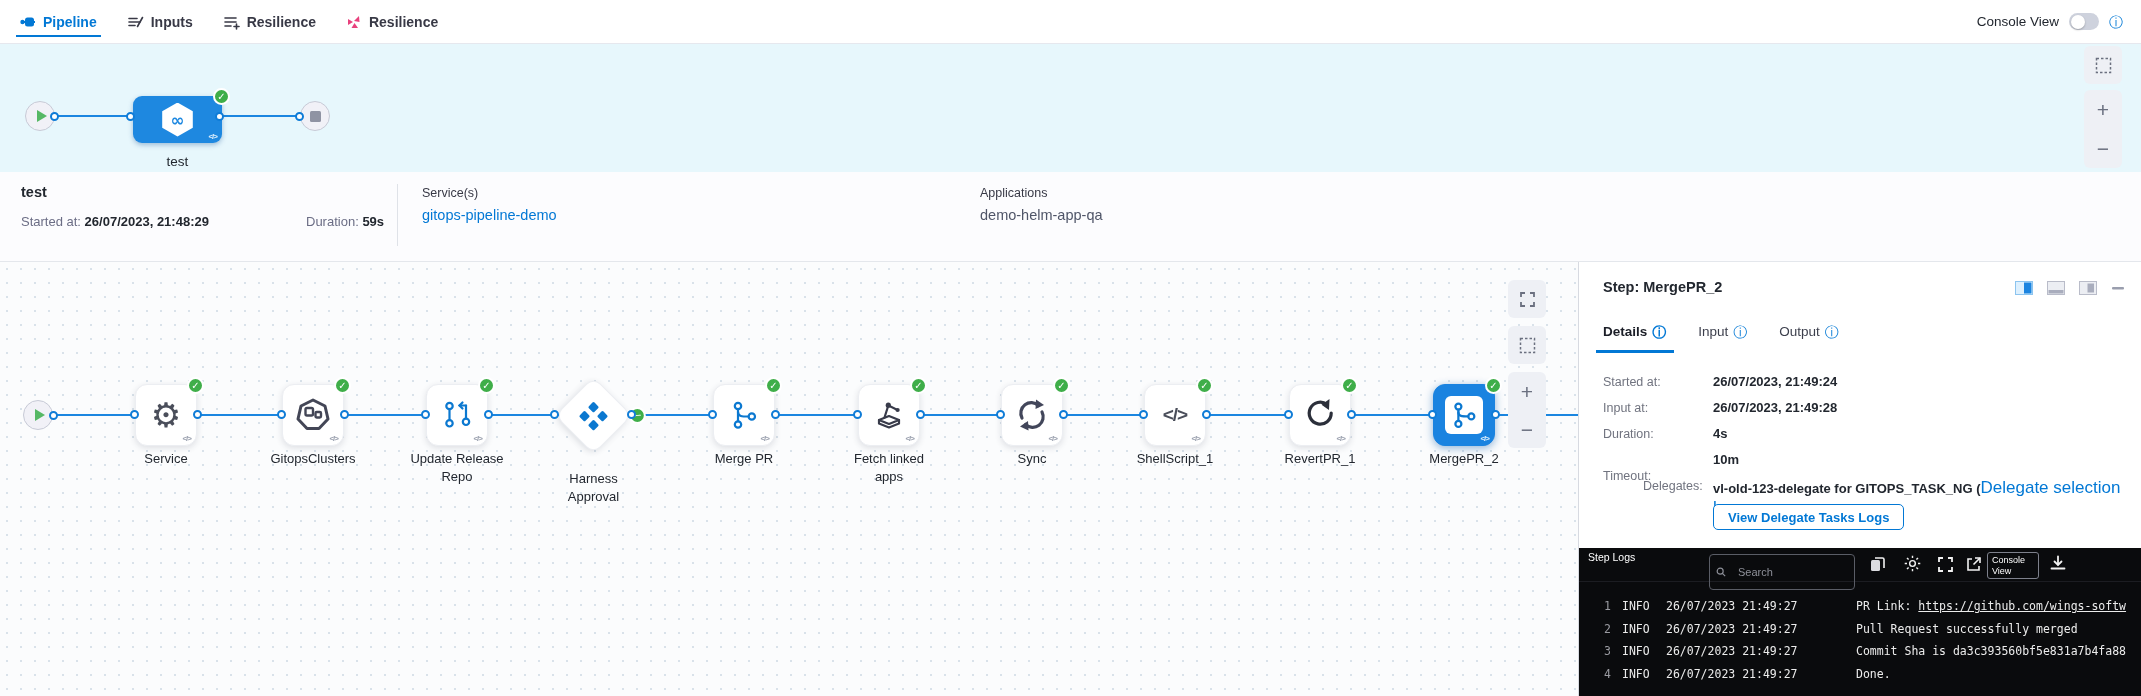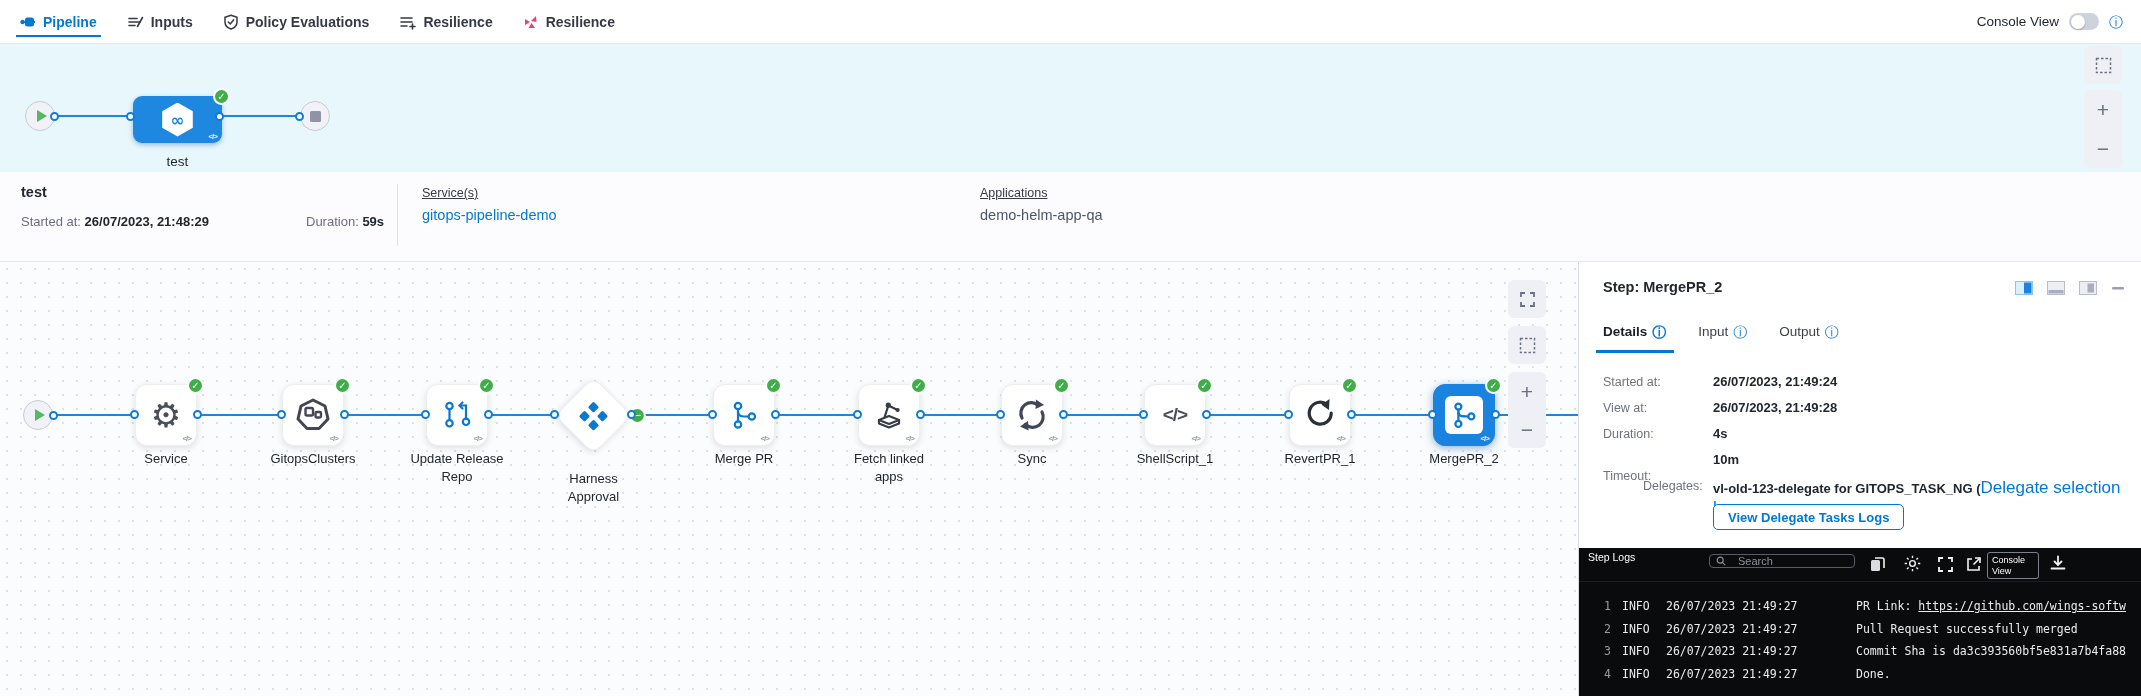--- a/index.html
+++ b/index.html
@@ -35,21 +35,21 @@
 
   
   #summary { position:absolute; left:0; top:172px; width:2141px; height:90px; background:#fcfcfe; border-bottom:1px solid #e4e7ec; }
   #summary .name { position:absolute; left:21px; top:12px; font-size:14.5px; font-weight:bold; }
   .kv { font-size:13px; color:#6b6d85; }
   .kv b { color:#22272f; font-weight:bold; }
   #started-row { position:absolute; left:21px; top:42px; }
   #duration-row { position:absolute; left:306px; top:42px; }
   .vdiv { position:absolute; left:397px; top:12px; width:1px; height:62px; background:#dfe2e8; }
   .sum-block { position:absolute; top:14px; }
-  .sum-block .lbl { font-size:12.5px; color:#383946; margin-bottom:7px;text-decoration:underline; }
+  .sum-block .lbl { font-size:12.5px; color:#383946; margin-bottom:7px; }
   .sum-block .val { font-size:14.5px; color:#4f5568; }
   .sum-block .val a, a.blue { color:#0278d5; text-decoration:none; cursor:pointer; }
 
   
   #canvas { position:absolute; left:0; top:262px; width:1579px; height:434px; background:#fbfcfd; background-image:radial-gradient(#d9e2ea 1px, transparent 1.2px); background-size:14px 14px; border-right:1px solid #d7dae1; overflow:hidden; }
   #mainwire { position:absolute; left:38px; top:152px; width:1541px; height:2px; background:#1b86e0; z-index:1; }
   .node { position:absolute; top:122px; z-index:3; }
   .card { position:relative; width:62px; height:62px; background:#fff; border:1px solid #eceef2; border-radius:12px; box-shadow:0 2px 6px rgba(40,50,70,.14); display:flex; align-items:center; justify-content:center; cursor:pointer; }
   .card.sel { background:#1a83e0; border-color:#1a83e0; box-shadow:0 2px 8px rgba(10,90,170,.45); }
   .inner-box { width:38px; height:38px; background:#fff; border-radius:6px; display:flex; align-items:center; justify-content:center; }
@@ -69,21 +69,21 @@
   .ptab.active { font-weight:bold; color:#1b1e27; }
   #tab-underline { position:absolute; left:17px; top:88px; width:78px; height:2.5px; background:#0278d5; }
   .field-row { position:absolute; left:24px; font-size:12.5px; color:#70737f; }
   .field-val { position:absolute; left:134px; font-size:13px; font-weight:bold; color:#22272f; }
   #delegate-btn { position:absolute; left:134px; top:242px; height:26px; padding:0 14px; background:#fff; border:1px solid #0278d5; border-radius:5px; color:#0278d5; font-weight:bold; font-size:13px; font-family:"Liberation Sans",sans-serif; cursor:pointer; }
 
   
   #console { position:absolute; left:0; top:286px; width:562px; height:148px; background:#0a0b0d; color:#e9e9e9; font-family:"DejaVu Sans Mono", monospace; }
   #console-header { position:absolute; left:0; top:0; width:562px; height:34px; border-bottom:1px solid #1c1d22; }
   #console-title { position:absolute; left:9px; top:3px; width:70px; font-size:10.5px; line-height:1.3; color:#fff; font-family:"Liberation Sans",sans-serif; }
-  #log-search { position:absolute; left:130px; top:6px; width:146px; height:14px; background:transparent; border:1px solid #5a5d66; border-radius:4px; display:flex; align-items:center; padding:0 6px; gap:12px; }
+  #log-search { position:absolute; left:130px; top:6px; width:146px; height:36px; background:transparent; border:1px solid #5a5d66; border-radius:4px; display:flex; align-items:center; padding:0 6px; gap:12px; }
   #log-search input { background:transparent; border:none; outline:none; color:#cfcfcf; font-size:11px; width:110px; font-family:"Liberation Sans",sans-serif; }
   #log-search input::placeholder { color:#8e9099; }
   .cicon { position:absolute; top:7px; cursor:pointer; }
   #console-view-btn { position:absolute; left:408px; top:4px; width:52px; height:27px; border:1px solid #7e818c; border-radius:3px; color:#fff; font-size:9px; line-height:1.25; padding:2px 4px; font-family:"Liberation Sans",sans-serif; cursor:pointer; }
   #log-body { position:absolute; left:0; top:34px; width:562px; padding-top:13px; }
   .logrow { display:flex; font-size:11.5px; line-height:22.5px; white-space:nowrap; }
   .ln { width:32px; text-align:right; color:#9a9ba1; flex:none; }
   .lv { width:44px; margin-left:11px; flex:none; color:#ececec; }
   .lt { width:190px; flex:none; color:#ececec; }
   .lm { color:#ececec; }
@@ -107,27 +107,20 @@
         <g stroke="#383946" stroke-width="1.6" fill="none" stroke-linecap="round">
           <path d="M2,4.5 h8"></path>
           <path d="M2,8 h11"></path>
           <path d="M2,11.5 h6"></path>
           <path d="M10.5,12.5 L15.5,3.5"></path>
         </g>
       </svg>
     <span>Inputs</span>
   </div>
   <div class="tab">
-    <svg width="16" height="16" viewBox="0 0 16 16">
-        <path d="M8,1.2 L14,3.2 V8 C14,11.8 11.4,13.9 8,15 C4.6,13.9 2,11.8 2,8 V3.2 Z" stroke="#383946" stroke-width="1.5" fill="none" stroke-linejoin="round"></path>
-        <path d="M5.3,8 l2,2 3.4,-4.2" stroke="#383946" stroke-width="1.5" fill="none" stroke-linecap="round"></path>
-      </svg>
-    <span>Policy Evaluations</span>
-  </div>
-  <div class="tab">
     <svg width="17" height="16" viewBox="0 0 17 16">
         <g stroke="#383946" stroke-width="1.6" fill="none" stroke-linecap="round">
           <path d="M2,4 h11"></path>
           <path d="M2,8 h11"></path>
           <path d="M2,12 h6"></path>
           <path d="M13.5,10 v5"></path>
           <path d="M11,12.5 h5"></path>
         </g>
       </svg>
     <span>Resilience</span>
@@ -430,21 +423,21 @@
       </div>
     <div class="ptab">
         <span>Output</span>
         <span class="info-glyph">ⓘ</span>
       </div>
   </div>
   <div id="tab-underline"></div>
 
   <div class="field-row" style="top:113px;">Started at:</div>
   <div class="field-val" style="top:112px;">26/07/2023, 21:49:24</div>
-  <div class="field-row" style="top:139px;">View at:</div>
+  <div class="field-row" style="top:139px;">Input at:</div>
   <div class="field-val" style="top:138px;">26/07/2023, 21:49:28</div>
   <div class="field-row" style="top:165px;">Duration:</div>
   <div class="field-val" style="top:164px;">4s</div>
   <div class="field-row" style="top:191px;margin-top:16px;">Timeout:</div>
   <div class="field-val" style="top:190px;">10m</div>
   <div class="field-row" style="top:217px;margin-left:40px;">Delegates:</div>
   <div class="field-val" style="top:216px; width:420px;"><span>vl-old-123-delegate for GITOPS_TASK_NG (</span><a class="blue" style="font-weight:normal; font-size:17px;">Delegate selection logs</a><span>)</span></div>
 
   <button id="delegate-btn">View Delegate Tasks Logs</button>
 

